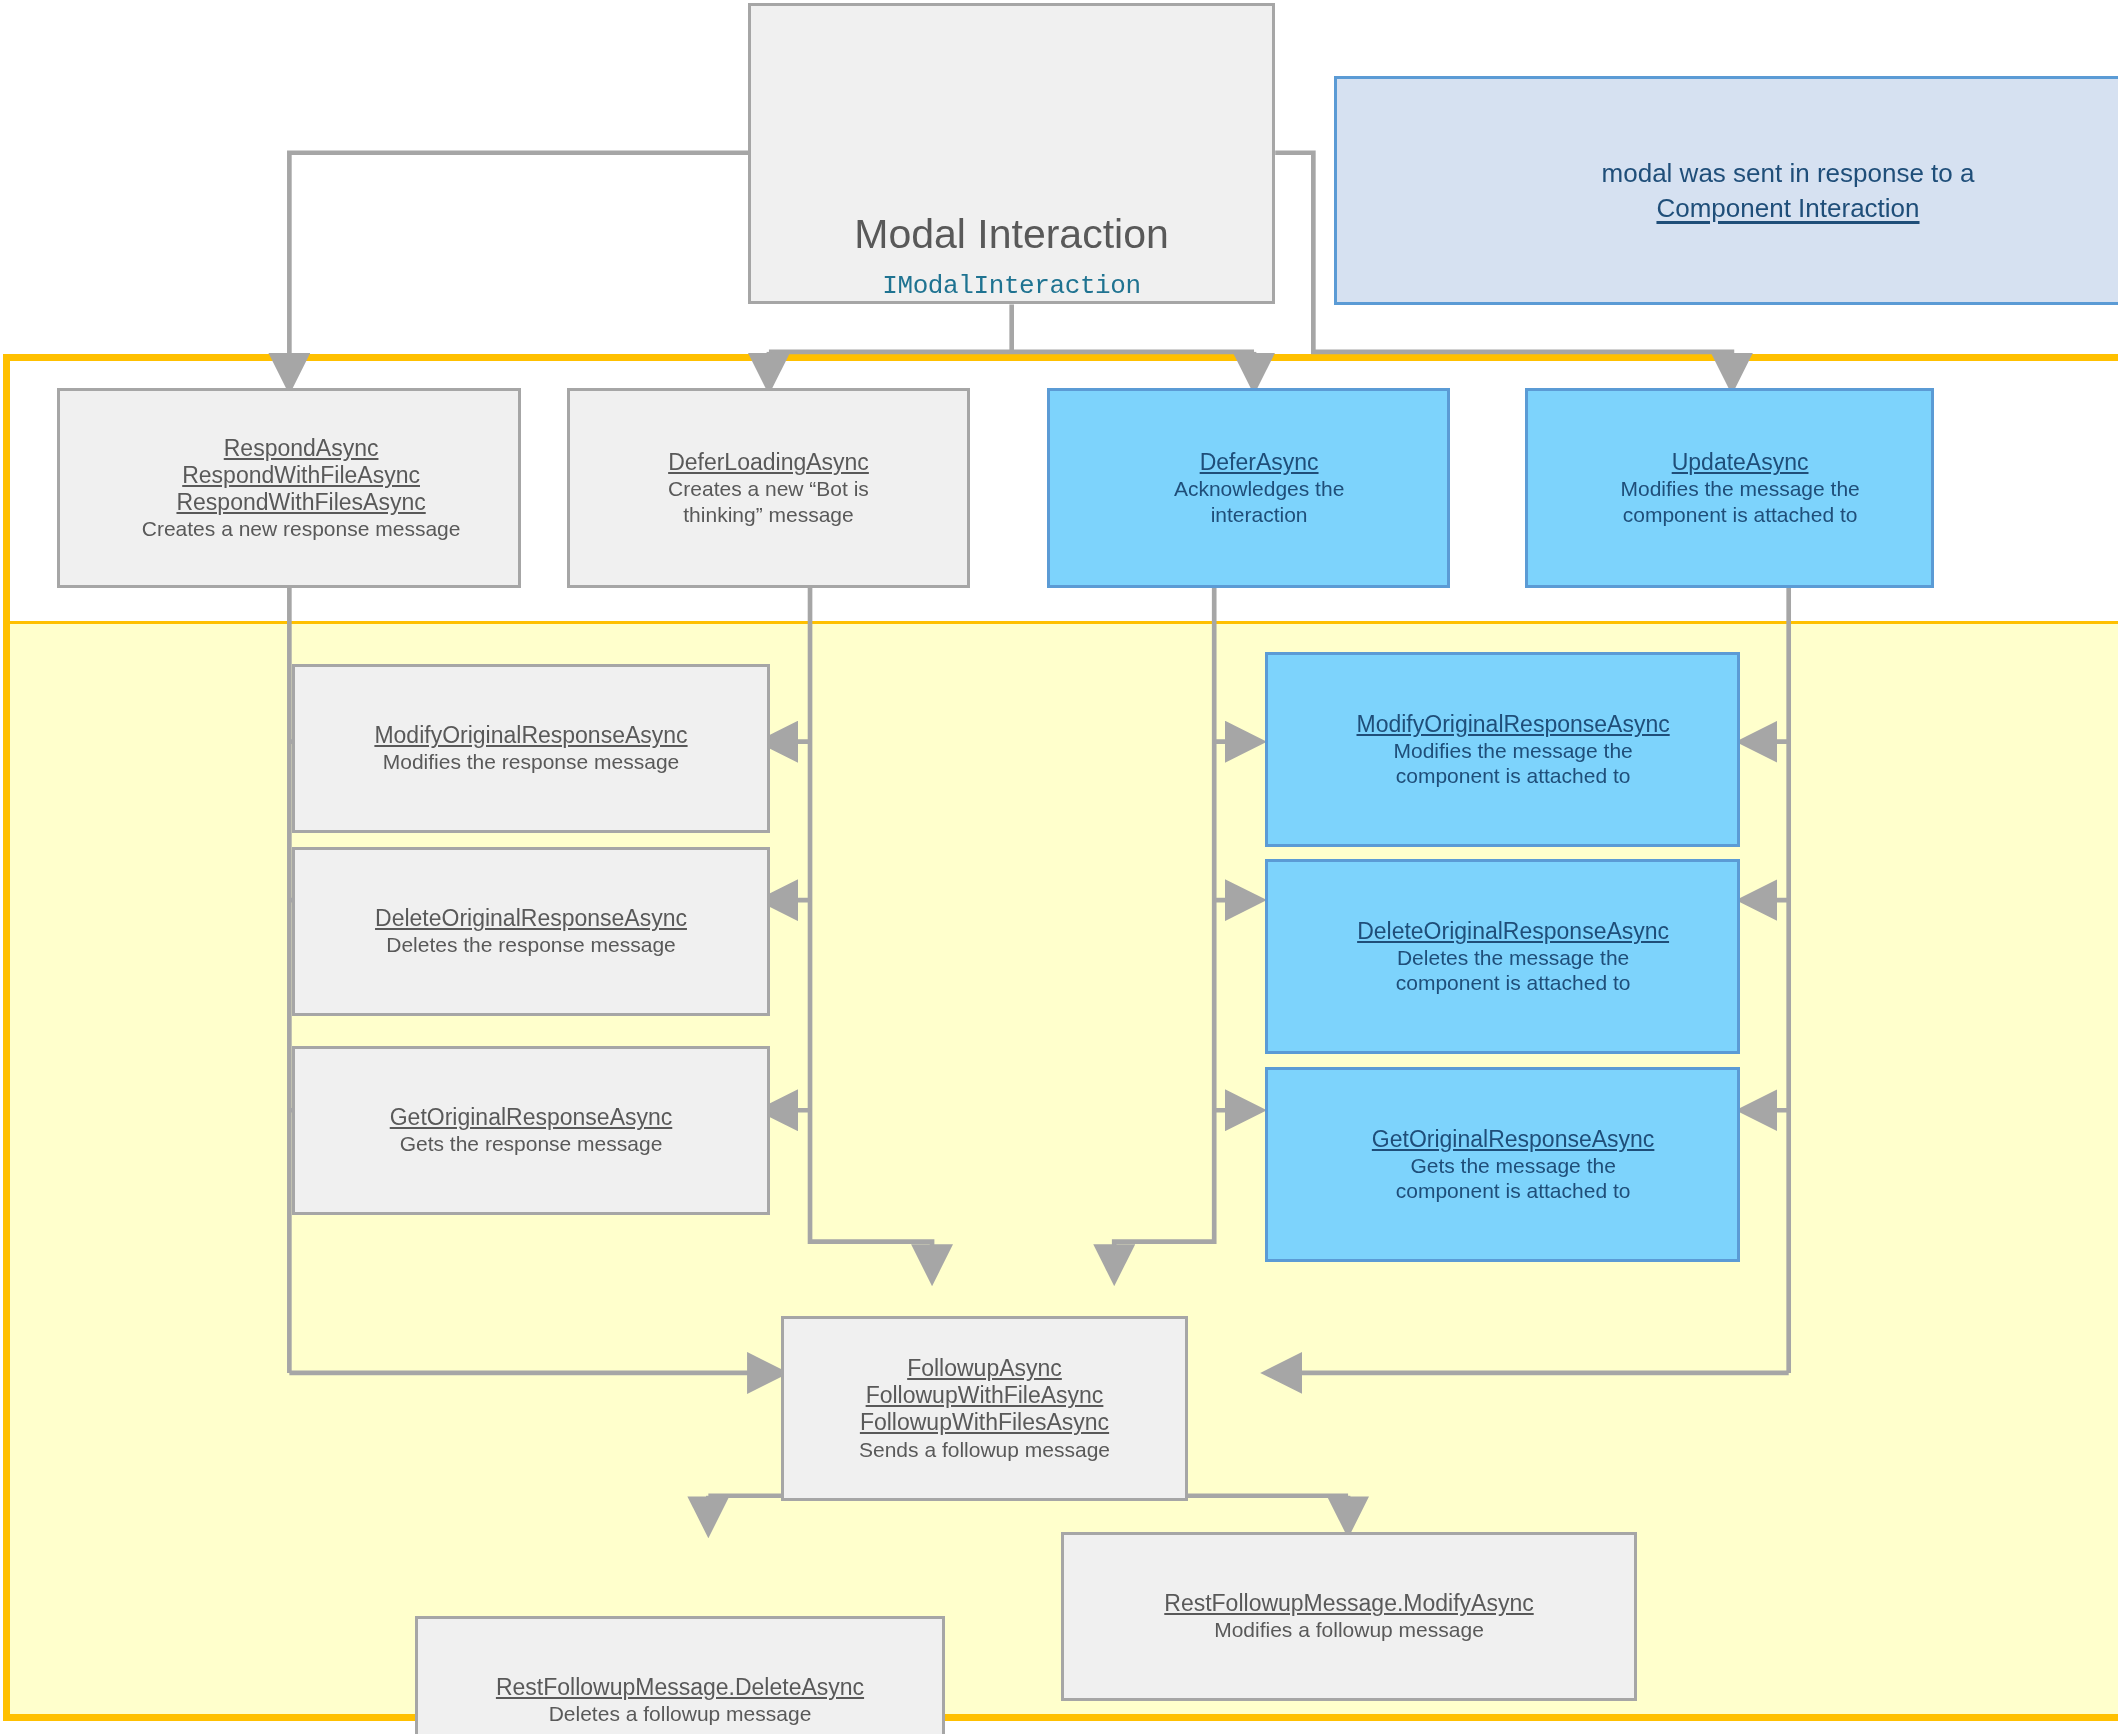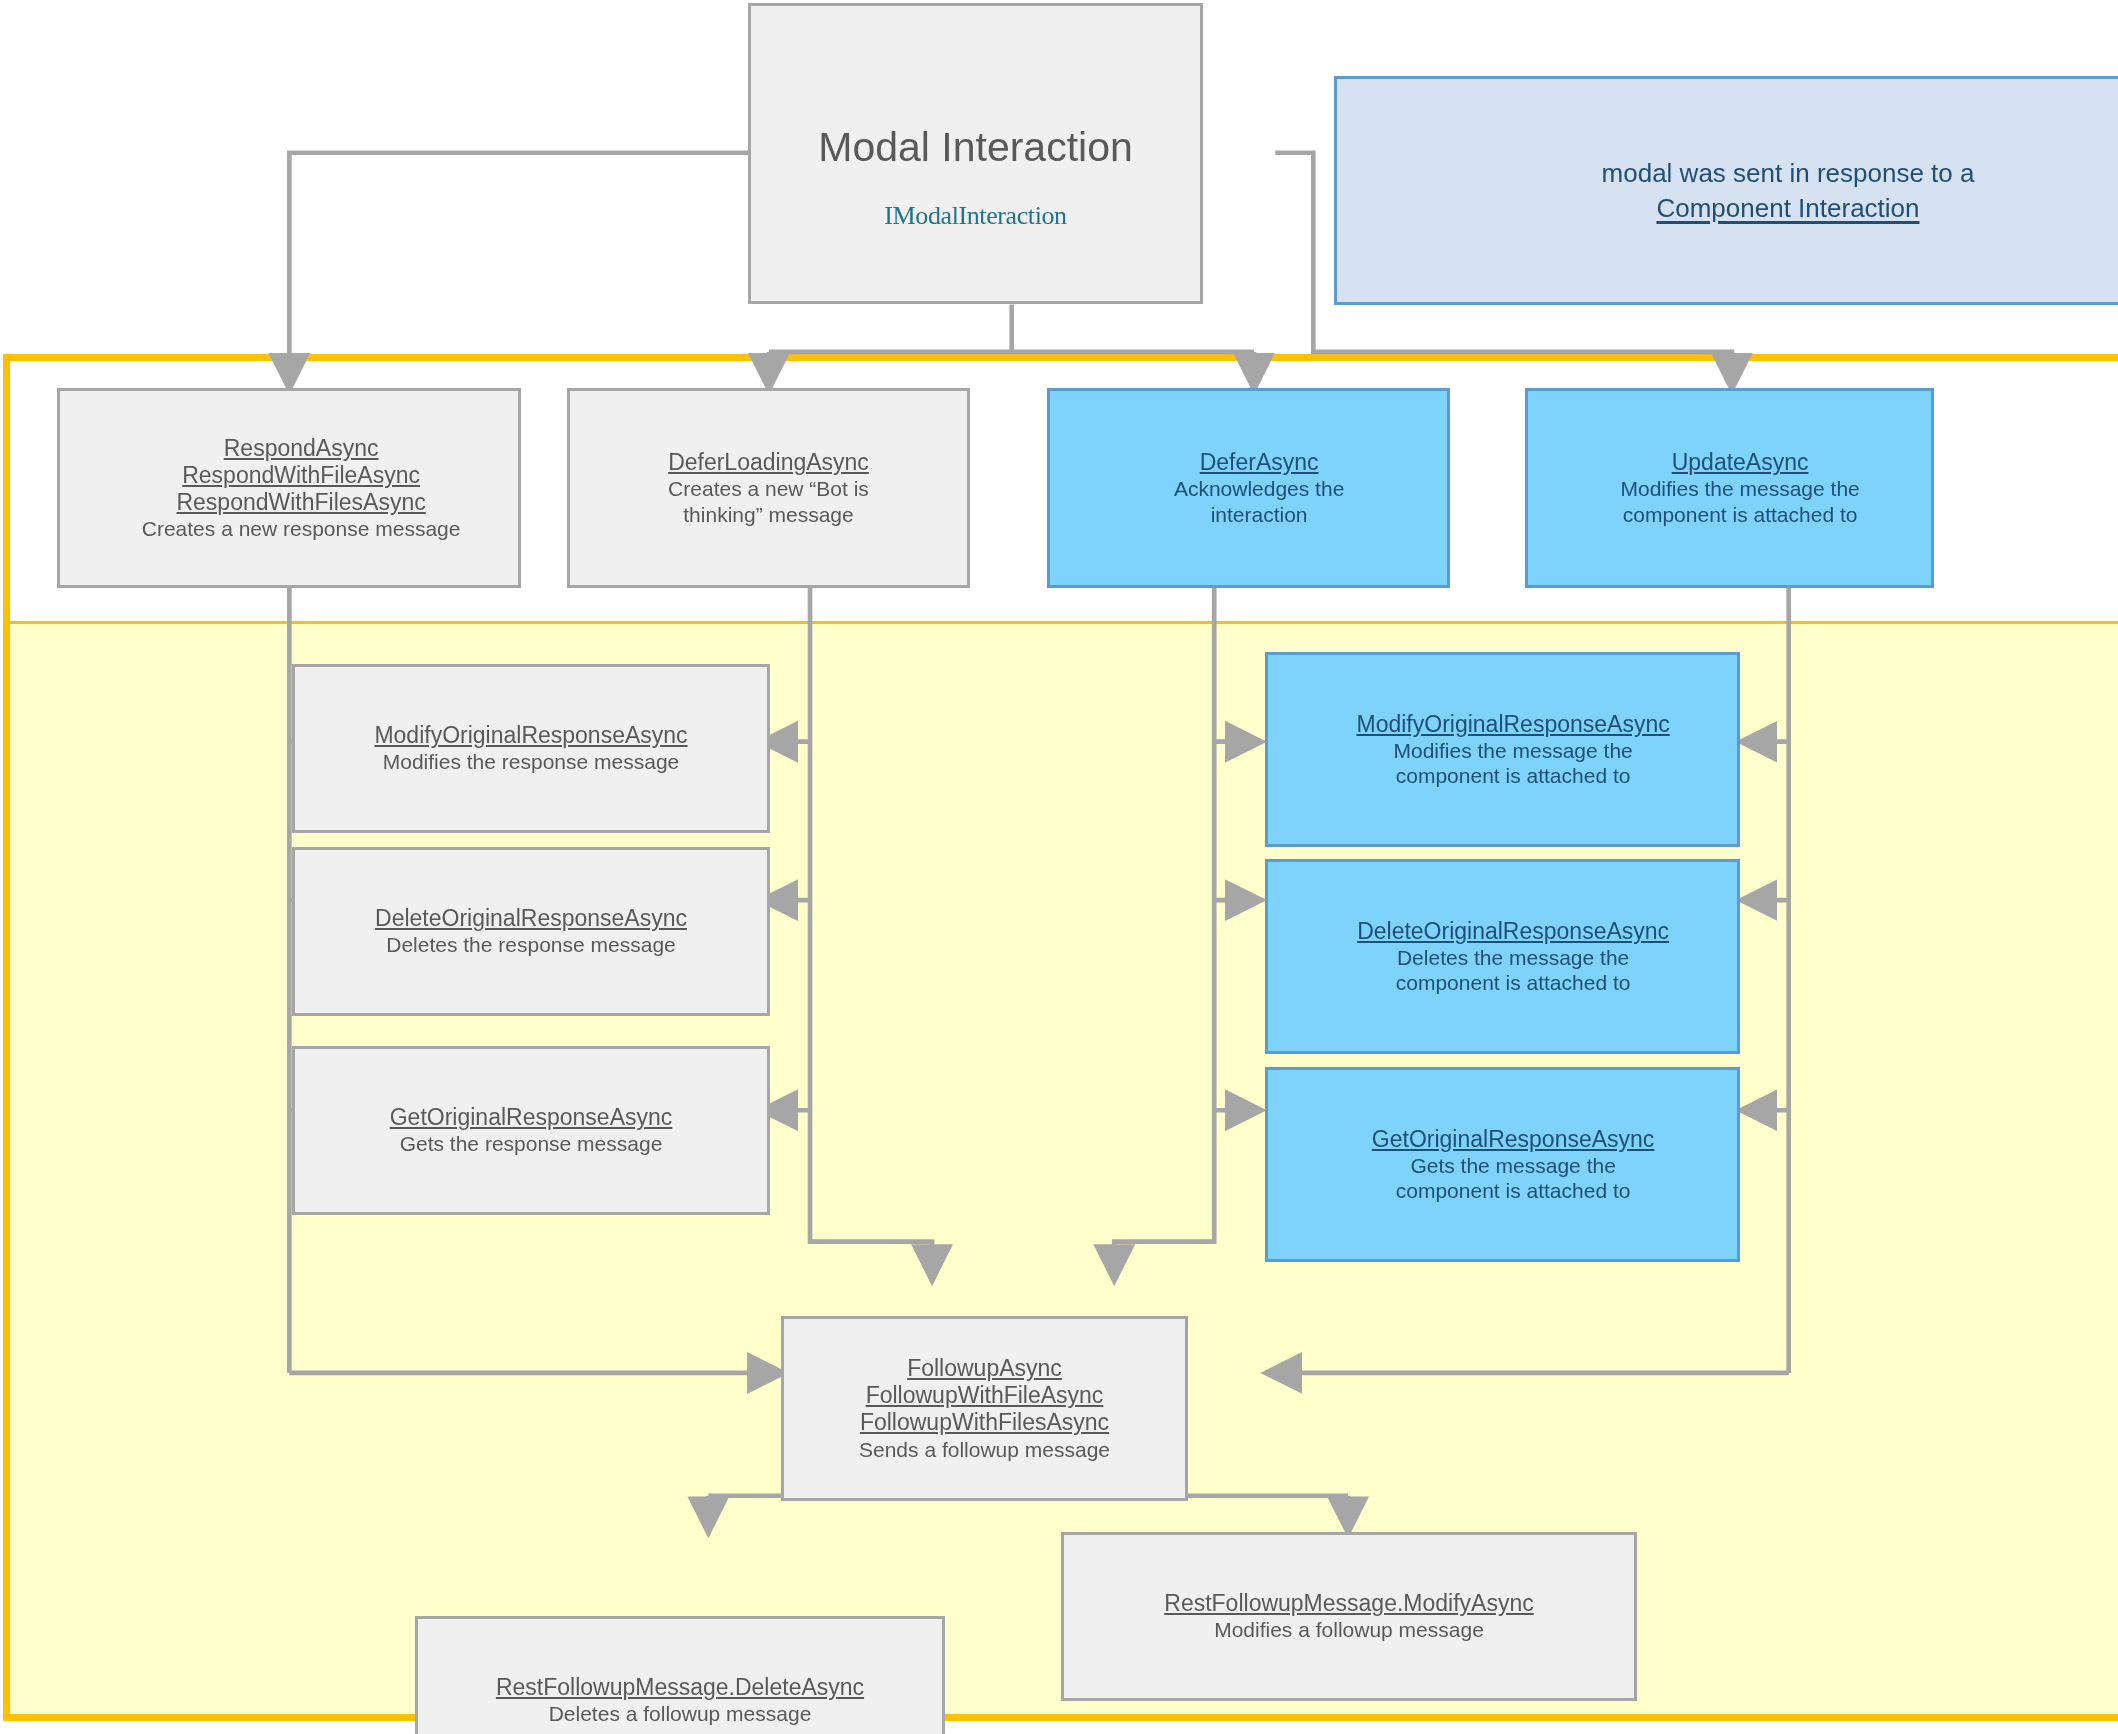--- a/index.html
+++ b/index.html
@@ -19,25 +19,25 @@
   .node{position:absolute;box-sizing:border-box;display:flex;flex-direction:column;
         align-items:center;justify-content:center;text-align:center;padding:4.2px 6.8px;}
   .node.grey{background:#F0F0F0;border:3.8px solid #A6A6A6;color:#595959;}
   .node.blue{background:#7dd3fc;border:3.8px solid #5B9BD5;color:#1F4E79;padding-left:28px;}
   .node .mname{text-decoration:underline;font-size:23px;line-height:1.18;white-space:nowrap;}
   .node .mdesc{font-size:21px;line-height:1.2;}
   .node.grey .mname{color:#595959;text-decoration-color:#595959;}
   .node.blue .mname{color:#1F4E79;text-decoration-color:#1F4E79;}
 
   
-  #root-node{left:748px;top:3.4px;width:455px;height:301px;background:#F0F0F0;border:3.8px solid #A6A6A6;
+  #root-node{left:748px;top:3.4px;width:527px;height:301px;background:#F0F0F0;border:3.8px solid #A6A6A6;
              box-sizing:border-box;position:absolute;display:flex;flex-direction:column;
-             align-items:center;justify-content:center;padding-top:51px;}
+             align-items:center;justify-content:flex-end;padding-top:51px;}
   #root-title{font-size:41px;color:#595959;line-height:1;}
-  #root-iface{margin-top:33px;font-family:Liberation Serif, serif;
+  #root-iface{margin-top:16px;font-family:Liberation Mono, monospace;
               font-size:26px;color:#1F7391;letter-spacing:-0.4px;}
 
   
   #note-box{position:absolute;left:1334px;top:76px;width:908px;height:229px;background:#D6E1F1;
             border:3.8px solid #5B9BD5;box-sizing:border-box;display:flex;flex-direction:column;
             align-items:center;justify-content:center;padding:0 17px;color:#1F4E79;font-size:26px;line-height:1.34;}
   #note-link{text-decoration:underline;text-decoration-thickness:2.5px;text-underline-offset:4.2px;}
 
   
   .legend{position:absolute;text-align:right;}

